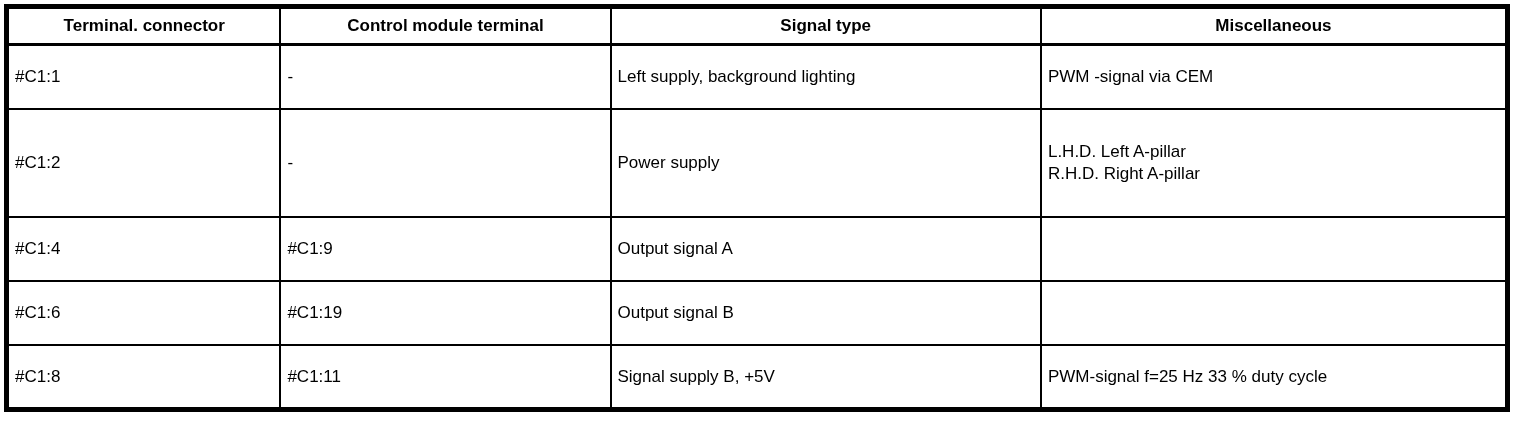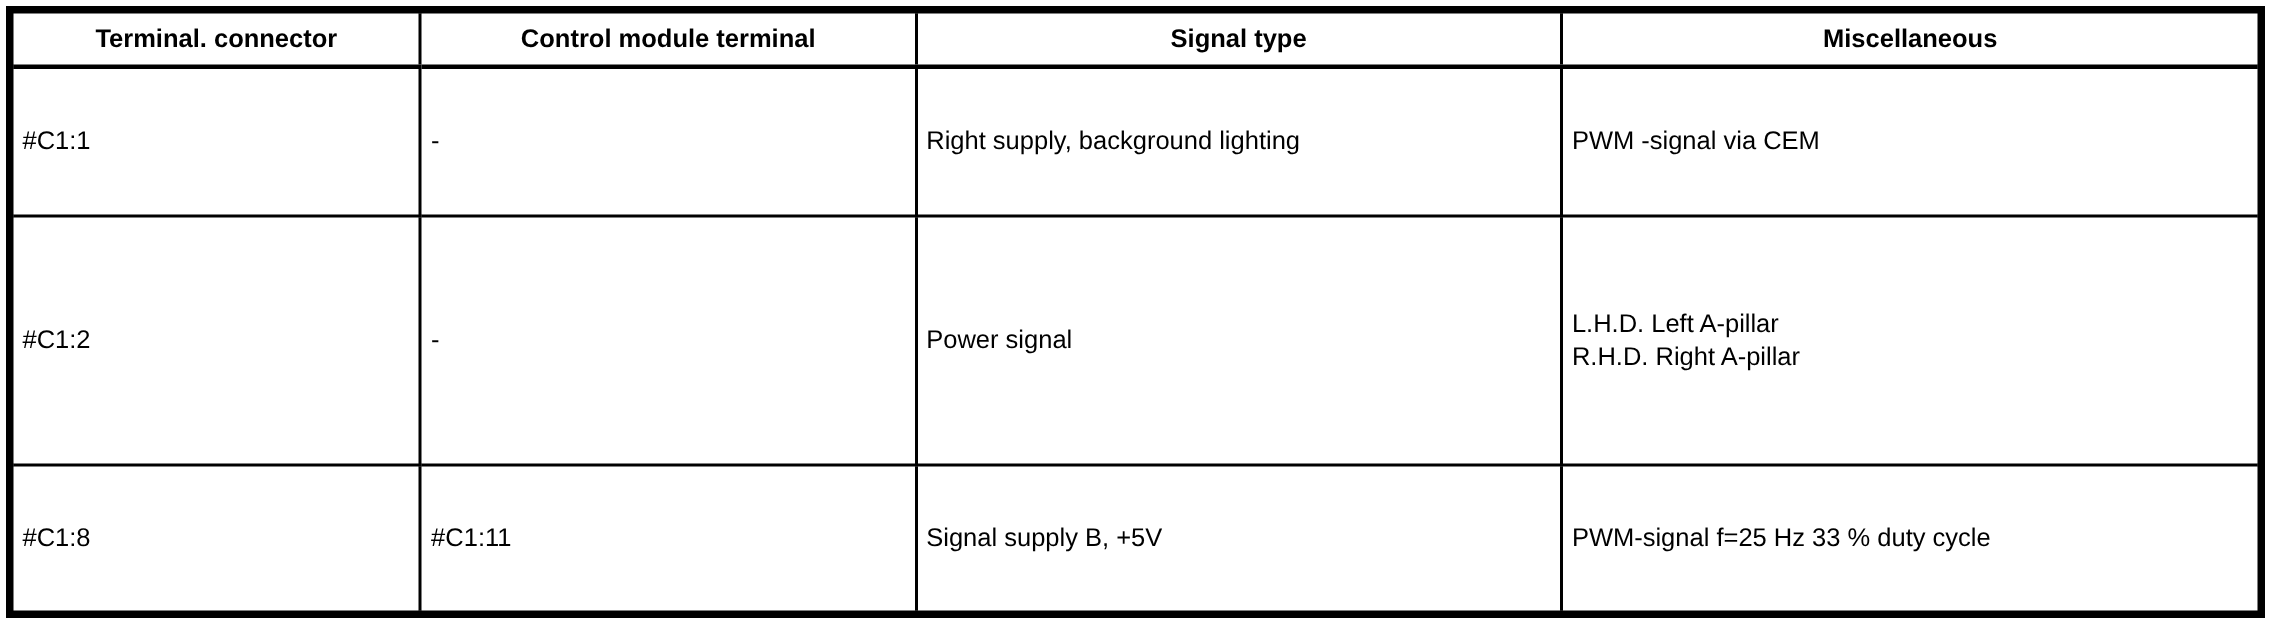--- a/index.html
+++ b/index.html
@@ -64,29 +64,41 @@
         <th class="col-terminal">Terminal. connector</th>
         <th class="col-module">Control module terminal</th>
         <th class="col-signal">Signal type</th>
         <th class="col-misc">Miscellaneous</th>
       </tr>
     </thead>
     <tbody>
       <tr>
         <td class="col-terminal">#C1:1</td>
         <td class="col-module">-</td>
-        <td class="col-signal">Right supply, background lighting</td>
+        <td class="col-signal">Left supply, background lighting</td>
         <td class="col-misc">PWM -signal via CEM</td>
       </tr>
       <tr class="row-tall">
         <td class="col-terminal">#C1:2</td>
         <td class="col-module">-</td>
-        <td class="col-signal">Power signal</td>
+        <td class="col-signal">Power supply</td>
         <td class="col-misc">L.H.D. Left A-pillar
 R.H.D. Right A-pillar</td>
+      </tr>
+      <tr>
+        <td class="col-terminal">#C1:4</td>
+        <td class="col-module">#C1:9</td>
+        <td class="col-signal">Output signal A</td>
+        <td class="col-misc"></td>
+      </tr>
+      <tr>
+        <td class="col-terminal">#C1:6</td>
+        <td class="col-module">#C1:19</td>
+        <td class="col-signal">Output signal B</td>
+        <td class="col-misc"></td>
       </tr>
       <tr>
         <td class="col-terminal">#C1:8</td>
         <td class="col-module">#C1:11</td>
         <td class="col-signal">Signal supply B, +5V</td>
         <td class="col-misc">PWM-signal f=25 Hz 33 % duty cycle</td>
       </tr>
     </tbody>
   </table>
 </div>

